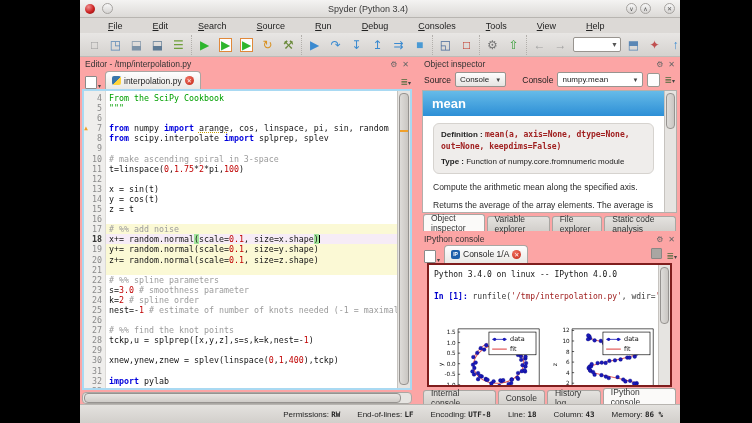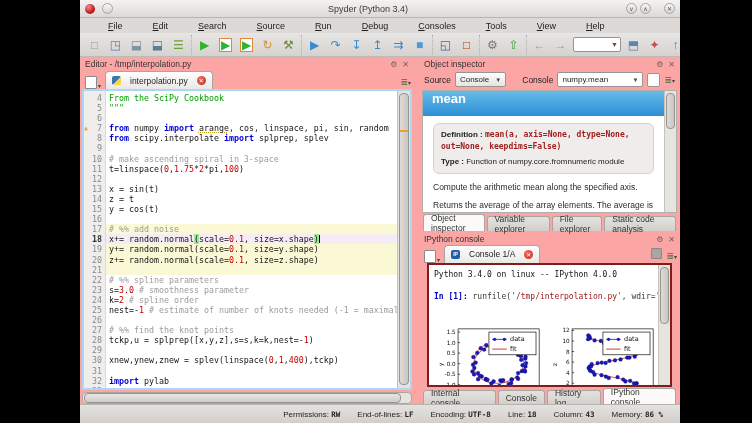--- a/index.html
+++ b/index.html
@@ -44,21 +44,21 @@
 
   .panel-title{height:13px;display:flex;align-items:flex-end;font-size:8.5px;color:#333;padding:0 5px;flex:none;}
   .panel-title .pt-text{flex:1;}
   .pt-ico{font-size:8px;color:#666;margin-left:5px;line-height:1;}
 
   
   .doc-tabbar{height:20px;display:flex;align-items:flex-end;padding:0 3px;flex:none;}
   .browse-btn{width:20px;height:15px;position:relative;margin-right:2px;display:flex;align-items:flex-end;}
   .browse-page{width:10px;height:11px;background:#fff;border:1px solid #8a8a8a;border-radius:1px;margin-left:2px;}
   .browse-arrow{font-size:6px;color:#444;margin-left:1px;}
-  .doc-tab{height:17px;display:flex;align-items:center;gap:9px;padding:0 6px;
+  .doc-tab{height:17px;display:flex;align-items:center;gap:3px;padding:0 6px;
       background:linear-gradient(#fefefe,#eae8e5);border:1px solid #a9a6a2;border-bottom:none;
       border-radius:4px 4px 0 0;font-size:8.5px;color:#222;}
   .py-ico{width:9px;height:9px;border-radius:2px;background:linear-gradient(135deg,#3776ab 50%,#ffd43b 50%);flex:none;}
   .ipy-ico{width:9px;height:9px;border-radius:2px;background:#1f5faa;color:#fff;font-size:5px;font-weight:bold;
       display:flex;align-items:center;justify-content:center;flex:none;}
   .close-ico{width:9px;height:9px;border-radius:50%;background:radial-gradient(circle at 35% 30%,#f07060,#c42515);
       color:#fff;font-size:6px;display:flex;align-items:center;justify-content:center;flex:none;}
   .tabbar-right{margin-left:auto;display:flex;align-items:center;gap:4px;}
   .opts-ico{font-size:9px;color:#4a6a3a;}
   .opts-arrow{font-size:6px;color:#444;}
@@ -94,21 +94,21 @@
   
   .source-row{height:21px;display:flex;align-items:center;padding:0 5px;gap:4px;font-size:8.5px;color:#222;flex:none;}
   .combo{height:15px;background:linear-gradient(#fdfdfd,#e6e4e1);border:1px solid #98948f;border-radius:2px;
       display:flex;align-items:center;font-size:8px;color:#222;padding:0 4px;gap:6px;box-sizing:border-box;}
   .combo .arr{font-size:6px;color:#444;}
   .combo.editable{background:#fff;flex:1;min-width:0;}
   .combo.editable .val{flex:1;}
   .lock-btn{width:11px;height:12px;background:#fdfdfd;border:1px solid #9a9791;border-radius:2px;flex:none;}
   .doc-area{flex:1;margin:0 3px;background:#fff;border:1px solid #b2afab;position:relative;overflow:hidden;min-height:0;}
   .doc-banner{height:25px;background:linear-gradient(#66bbe8,#2d8fd6);color:#fff;font-size:13px;font-weight:bold;
-      display:flex;align-items:flex-start;padding-left:9px;}
+      display:flex;align-items:center;padding-left:9px;}
   .def-box{margin:7px 22px 6px 10px;background:#efedeb;border:1px solid #d6d3cf;border-radius:6px;padding:5px 7px;}
   .def-line{font-size:8px;color:#222;line-height:1.5;}
   .def-line b{font-family:"Liberation Sans",sans-serif;}
   .def-mono{font-family:"DejaVu Sans Mono",monospace;color:#a02020;font-weight:bold;}
   .doc-p{font-size:8.5px;color:#2a2a2a;margin:8px 22px 0 10px;}
   .doc-vscroll{position:absolute;right:0;top:0;bottom:0;width:11px;background:#e6e4e1;border-left:1px solid #c6c3bf;}
   .doc-vscroll .thumb{position:absolute;left:1px;right:1px;top:2px;height:34px;border:1px solid #969390;
       border-radius:4px;background:linear-gradient(90deg,#dedcd9,#c9c6c2);}
 
   
@@ -320,22 +320,22 @@
               <div class="cl" data-name="code-line"><span class="seg-s" data-name="code-token">From the SciPy Cookbook</span></div>
               <div class="cl" data-name="code-line"><span class="seg-s" data-name="code-token">"""</span></div>
               <div class="cl" data-name="code-line"> </div>
               <div class="cl" data-name="code-line"><span class="seg-k" data-name="code-token">from</span><span class="seg-t" data-name="code-token"> numpy </span><span class="seg-k" data-name="code-token">import</span><span class="seg-t" data-name="code-token"> </span><span class="seg-u" data-name="code-token">arange</span><span class="seg-t" data-name="code-token">, cos, linspace, pi, sin, random</span></div>
               <div class="cl" data-name="code-line"><span class="seg-k" data-name="code-token">from</span><span class="seg-t" data-name="code-token"> scipy.interpolate </span><span class="seg-k" data-name="code-token">import</span><span class="seg-t" data-name="code-token"> splprep, splev</span></div>
               <div class="cl" data-name="code-line"> </div>
               <div class="cl" data-name="code-line"><span class="seg-c" data-name="code-token"># make ascending spiral in 3-space</span></div>
               <div class="cl" data-name="code-line"><span class="seg-t" data-name="code-token">t=linspace(</span><span class="seg-num" data-name="code-token">0</span><span class="seg-t" data-name="code-token">,</span><span class="seg-num" data-name="code-token">1.75</span><span class="seg-t" data-name="code-token">*</span><span class="seg-num" data-name="code-token">2</span><span class="seg-t" data-name="code-token">*pi,</span><span class="seg-num" data-name="code-token">100</span><span class="seg-t" data-name="code-token">)</span></div>
               <div class="cl" data-name="code-line"> </div>
               <div class="cl" data-name="code-line"><span class="seg-t" data-name="code-token">x = sin(t)</span></div>
+              <div class="cl" data-name="code-line"><span class="seg-t" data-name="code-token">y = cos(t)</span></div>
               <div class="cl" data-name="code-line"><span class="seg-t" data-name="code-token">z = t</span></div>
-              <div class="cl" data-name="code-line"><span class="seg-t" data-name="code-token">y = cos(t)</span></div>
               <div class="cl" data-name="code-line"> </div>
               <div class="cl cell" data-name="code-line"><span class="seg-c" data-name="code-token"># %% add noise</span></div>
               <div class="cl cell cur" data-name="code-line"><span class="seg-t" data-name="code-token">x+= random.normal</span><span class="seg-g" data-name="code-token">(</span><span class="seg-t" data-name="code-token">scale=</span><span class="seg-num" data-name="code-token">0.1</span><span class="seg-t" data-name="code-token">, size=x.shape</span><span class="seg-g" data-name="code-token">)</span><span class="caret" data-name="text-cursor"></span></div>
               <div class="cl cell" data-name="code-line"><span class="seg-t" data-name="code-token">y+= random.normal(scale=</span><span class="seg-num" data-name="code-token">0.1</span><span class="seg-t" data-name="code-token">, size=y.shape)</span></div>
               <div class="cl cell" data-name="code-line"><span class="seg-t" data-name="code-token">z+= random.normal(scale=</span><span class="seg-num" data-name="code-token">0.1</span><span class="seg-t" data-name="code-token">, size=z.shape)</span></div>
               <div class="cl cell" data-name="code-line"> </div>
               <div class="cl" data-name="code-line"><span class="seg-c" data-name="code-token"># %% spline parameters</span></div>
               <div class="cl" data-name="code-line"><span class="seg-t" data-name="code-token">s=</span><span class="seg-num" data-name="code-token">3.0</span><span class="seg-t" data-name="code-token"> </span><span class="seg-c" data-name="code-token"># smoothness parameter</span></div>
               <div class="cl" data-name="code-line"><span class="seg-t" data-name="code-token">k=</span><span class="seg-num" data-name="code-token">2</span><span class="seg-t" data-name="code-token"> </span><span class="seg-c" data-name="code-token"># spline order</span></div>
               <div class="cl" data-name="code-line"><span class="seg-t" data-name="code-token">nest=-</span><span class="seg-num" data-name="code-token">1</span><span class="seg-t" data-name="code-token"> </span><span class="seg-c" data-name="code-token"># estimate of number of knots needed (-1 = maximal,</span></div>

